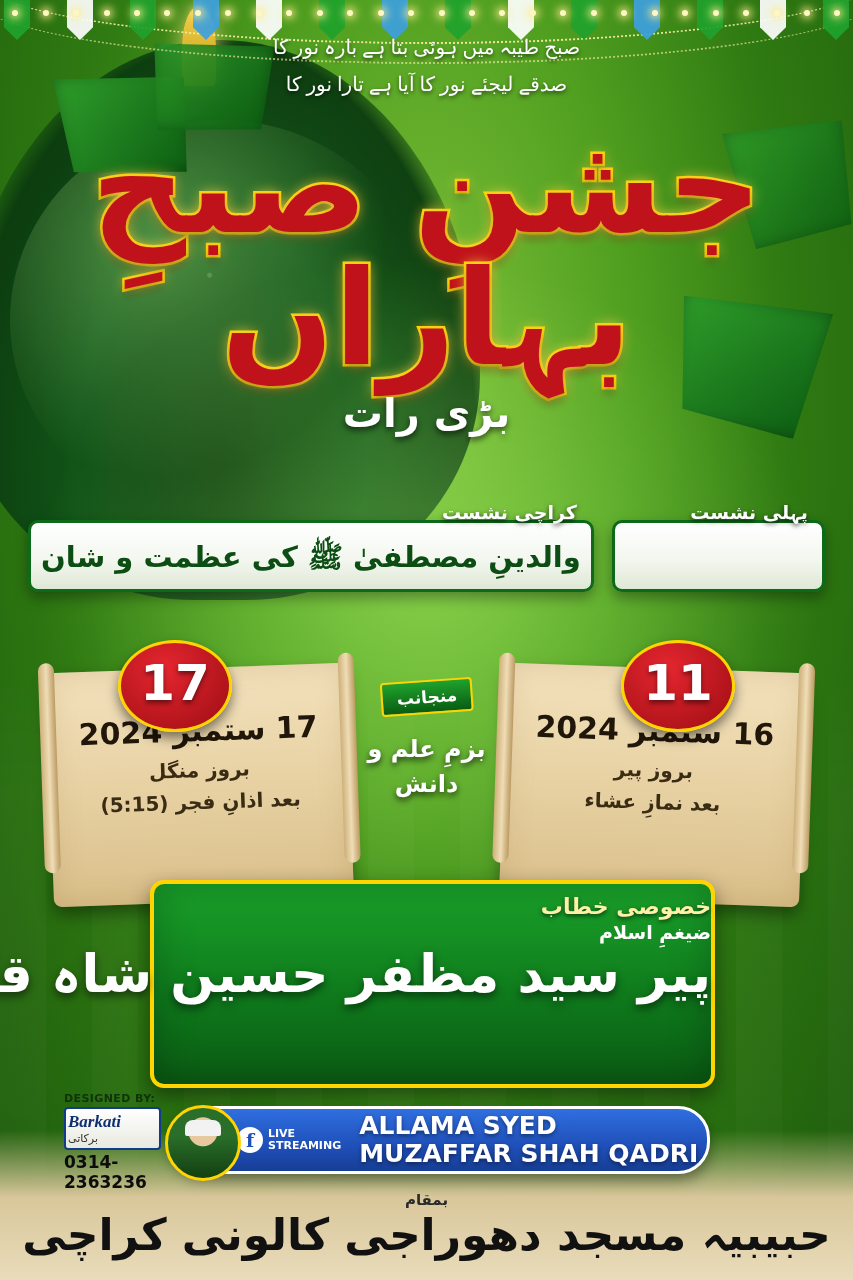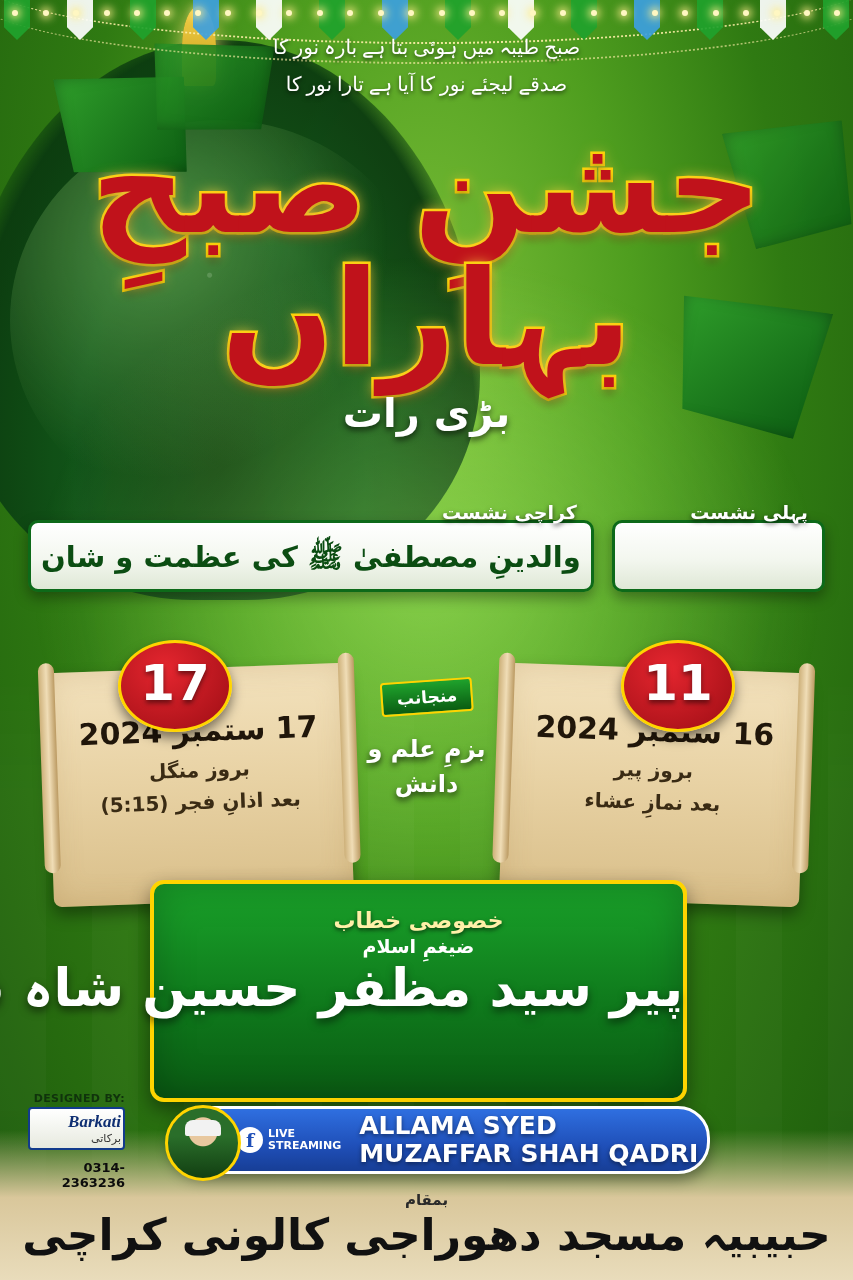--- a/index.html
+++ b/index.html
@@ -308,30 +308,30 @@
     font-weight: bold;
     line-height: 1.45;
     text-shadow: 0 3px 6px rgba(0,0,0,.7);
     white-space: nowrap;
   }
 
   
   .speaker-panel {
     position: absolute;
     left: 150px;
-    right: 166px;
+    right: 138px;
     top: 880px;
     height: 190px;
     background: linear-gradient(180deg, #1aa32a 0%, #0f7a1c 55%, #0a5c13 100%);
     border: 4px solid #ffd400;
     border-radius: 14px;
     box-shadow: 0 8px 20px rgba(0,0,0,.45), inset 0 0 40px rgba(0,0,0,.25);
-    text-align: center;
-    direction: rtl;
-    padding-top: 24px;
+    text-align: right;
+    direction: rtl;
+    padding-top: 10px;
   }
   .sp-kicker {
     font-size: 22px;
     color: #fff0a8;
     font-weight: bold;
     text-shadow: 0 2px 4px rgba(0,0,0,.6);
   }
   .sp-title {
     margin-top: 2px;
     font-size: 19px;
@@ -344,24 +344,24 @@
     font-weight: bold;
     color: #ffffff;
     line-height: 1.15;
     white-space: nowrap;
     text-shadow: 0 4px 8px rgba(0,0,0,.55);
   }
 
   
   .designer {
     position: absolute;
-    left: 28px;
+    left: 64px;
     top: 1092px;
     width: 97px;
-    text-align: right;
+    text-align: left;
     color: #143d10;
   }
   .designer .dz-label {
     font-size: 11px;
     font-weight: bold;
     color: #10330c;
     letter-spacing: .4px;
   }
   .designer .dz-card {
     margin-top: 2px;
@@ -376,22 +376,22 @@
     font-size: 17px;
     font-weight: bold;
     color: #0f2f73;
   }
   .designer .dz-ar {
     font-size: 11px;
     color: #333;
     direction: rtl;
   }
   .designer .dz-phone {
-    margin-top: 10px;
-    font-size: 13px;
+    margin-top: 2px;
+    font-size: 17px;
     font-weight: bold;
     color: #0c0c0c;
   }
 
   
   .livebar {
     position: absolute;
     left: 170px;
     top: 1106px;
     width: 470px;

